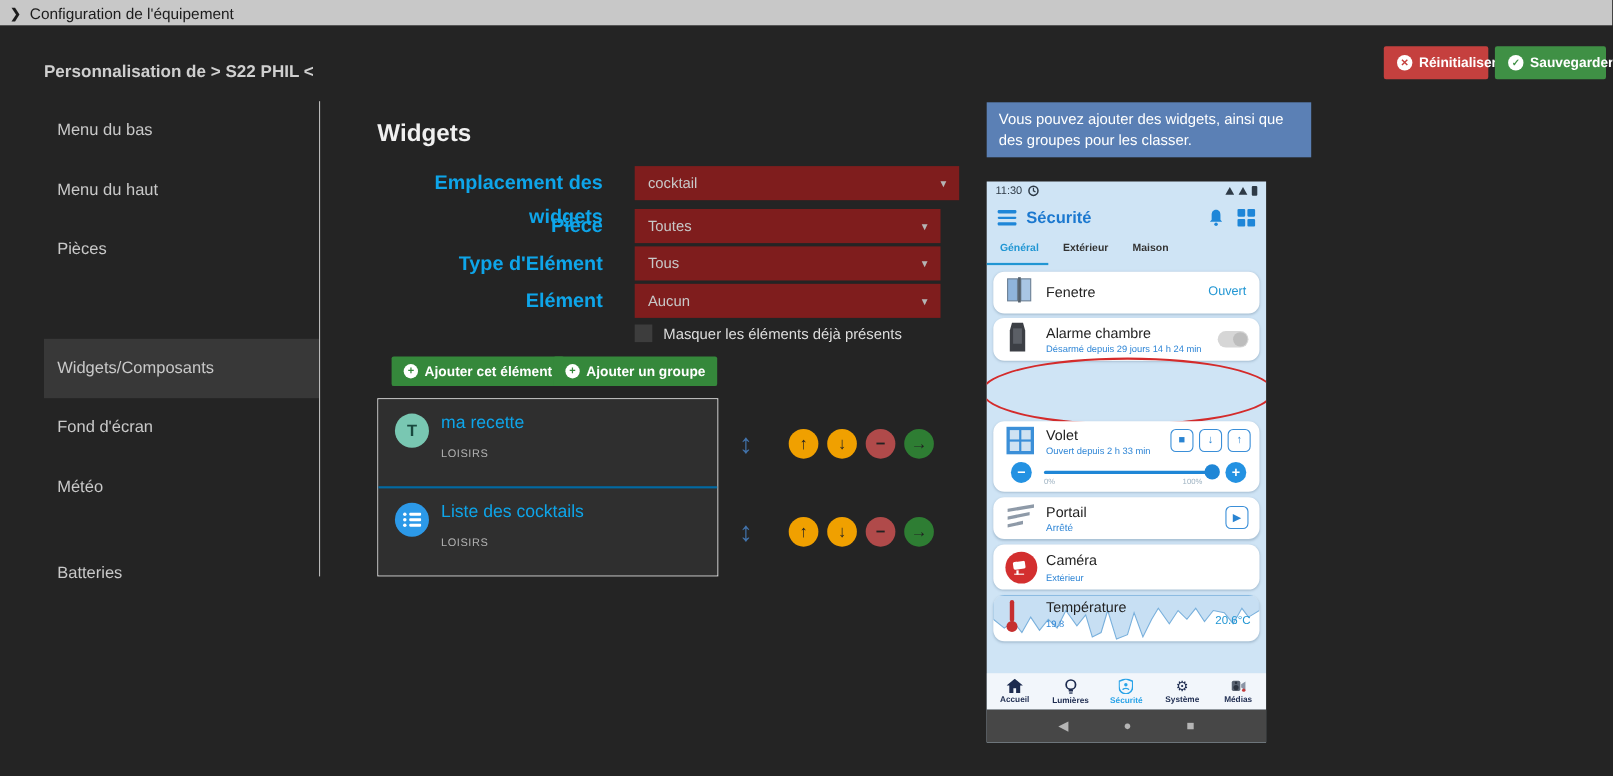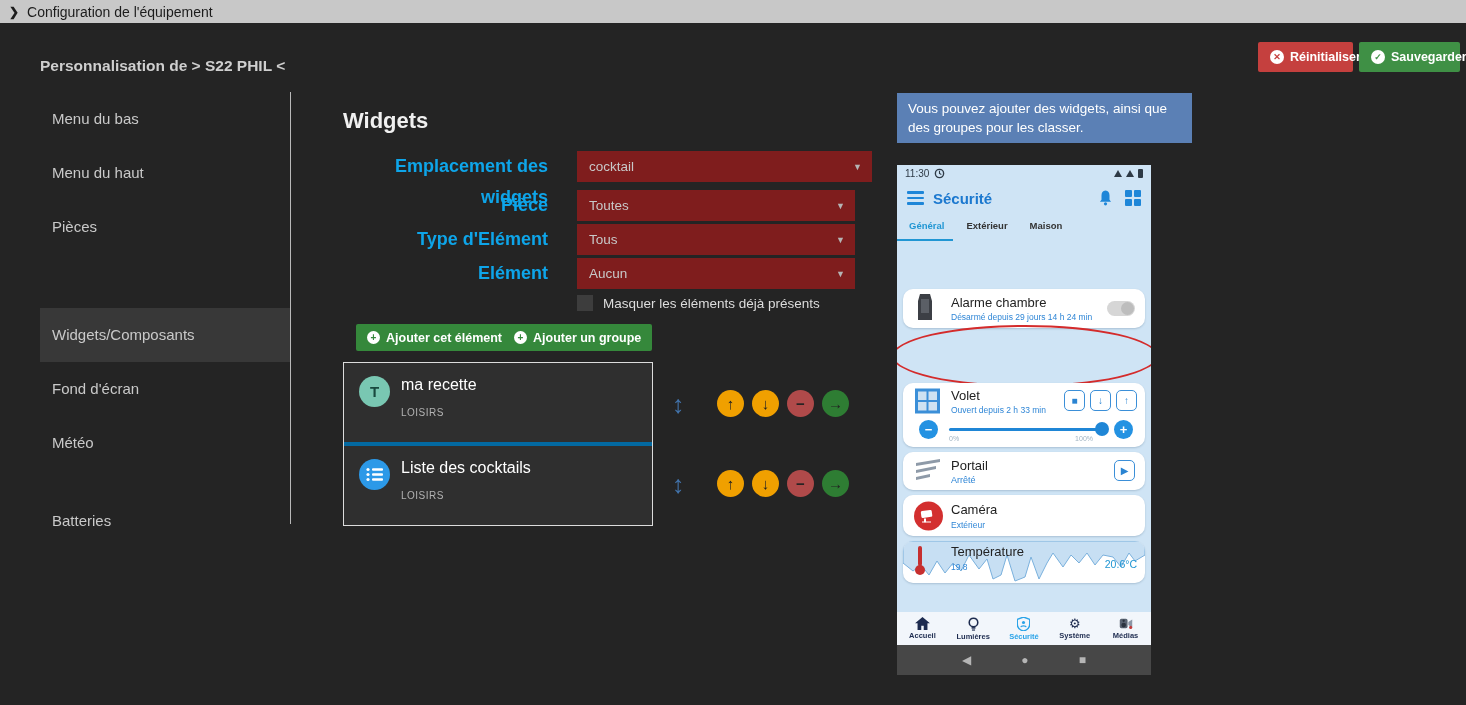--- a/index.html
+++ b/index.html
@@ -36,25 +36,25 @@
   #chk-box{left:577px;top:295px;width:16px;height:16px;background:#3d3d3d;cursor:pointer;}
   #chk-label{left:603px;top:295px;color:#ddd;font-size:13.5px;line-height:17px;}
   .add-btn{top:324px;height:27px;background:#35883b;display:flex;align-items:center;gap:6px;padding:0 11px;box-sizing:border-box;border-radius:2px;color:#fff;font-size:12.5px;font-weight:bold;cursor:pointer;}
   .add-btn .circle-ico{width:13px;height:13px;color:#35883b;font-size:10px;}
   #btn-add-elem{left:356px;}
   #btn-add-group{left:503px;}
 
   
   #widget-list{left:343px;top:362px;width:310px;border:1px solid #dcdcdc;box-sizing:border-box;}
   .w-item{position:relative;height:79px;background:#2f2f2f;}
-  .w-item + .w-item{border-top:4px solid #0369a1;}
+  .w-item + .w-item{border-top:2px solid #0369a1;}
   .avatar{position:absolute;left:15px;top:13px;width:31px;height:31px;border-radius:50%;display:flex;align-items:center;justify-content:center;}
   .avatar.teal{background:#79c7b2;color:#19493f;font-size:15px;font-weight:bold;}
   .avatar.blue{background:#2c99e8;}
-  .w-title{position:absolute;left:57px;top:13px;color:#ffffff;font-size:16px;}
+  .w-title{position:absolute;left:57px;top:13px;color:#0ea5e9;font-size:16px;}
   .w-group{position:absolute;left:57px;top:44px;color:#b2b2b2;font-size:10px;letter-spacing:.5px;}
   .drag-ico{width:20px;text-align:center;color:#4273ab;font-size:25px;font-weight:bold;line-height:26px;cursor:grab;}
   .row-act{display:flex;align-items:center;}
   .act-circle{width:27px;height:27px;border-radius:50%;display:flex;align-items:center;justify-content:center;color:#222;font-size:15px;font-weight:bold;cursor:pointer;}
   .act-up,.act-down{background:#f0a000;}
   .act-remove{background:#b04a4a;}
   .act-go{background:#2e7d33;}
 
   
   #info-box{left:897px;top:93px;width:295px;height:50px;background:#5b80b5;color:#fff;font-size:13.5px;line-height:1.4;padding:7px 11px;box-sizing:border-box;}
@@ -264,20 +264,31 @@
         </span>
     </div>
 
     <div id="p-tabs" class="abs">
       <span class="p-tab active">Général</span>
       <span class="p-tab">Extérieur</span>
       <span class="p-tab">Maison</span>
     </div>
     <div id="p-underline" class="abs"></div>
 
+    <div class="abs card" style="top:82px;height:38px;">
+      <span class="c-icon">
+        <svg width="26" height="26" viewBox="0 0 26 26">
+            <rect x="2" y="3" width="9" height="20" fill="#8fb4dc" stroke="#6b7f94" stroke-width="1"></rect>
+            <rect x="14" y="3" width="9" height="20" fill="#a9c6e4" stroke="#6b7f94" stroke-width="1"></rect>
+            <rect x="11.5" y="1.5" width="2.5" height="23" fill="#54606c"></rect>
+          </svg>
+      </span>
+      <div class="c-title" style="top:11px">Fenetre</div>
+      <div class="c-status" style="top:12px">Ouvert</div>
+    </div>
 
     <div class="abs card" style="top:124px;height:39px;">
       <span class="c-icon">
         <svg width="22" height="28" viewBox="0 0 22 28">
             <path d="M6 1 L16 1 L18 8 L18 27 L4 27 L4 8 Z" fill="#3c3f45"></path>
             <rect x="7" y="6" width="8" height="14" fill="#7a7f88" opacity=".5"></rect>
           </svg>
       </span>
       <div class="c-title" style="top:6px">Alarme chambre</div>
       <div class="c-sub" style="top:23px">Désarmé depuis 29 jours 14 h 24 min</div>

